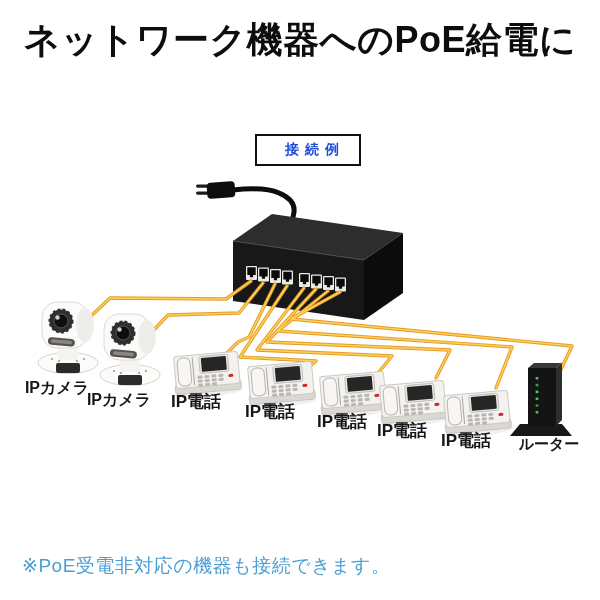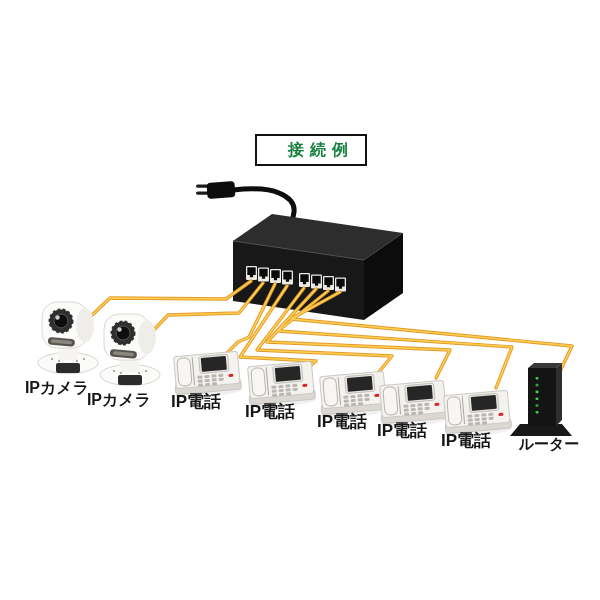--- a/index.html
+++ b/index.html
@@ -7,21 +7,21 @@
     position:relative;width:600px;height:600px;background:#ffffff;
     font-family:"Liberation Sans","DejaVu Sans",sans-serif;overflow:hidden;
   }
   .title{
     position:absolute;top:16px;left:0;width:600px;text-align:center;
     font-size:36px;font-weight:900;color:#0d0d0d;letter-spacing:0.5px;white-space:nowrap;
   }
   .example-box{
     position:absolute;left:255px;top:134px;width:88px;height:28px;
     border:2.5px solid #111;background:#fff;display:flex;align-items:center;justify-content:center;
-    font-size:16px;font-weight:800;color:#15803d;letter-spacing:6px;padding-left:20px;
+    font-size:14px;font-weight:800;color:#1d4ed8;letter-spacing:6px;padding-left:14px;
   }
   .diagram-svg{position:absolute;left:0;top:0;width:600px;height:600px;}
   .device-label{
     position:absolute;transform:translateX(-50%);white-space:nowrap;
     font-weight:800;color:#161616;
   }
   .lbl-cam{font-size:16px;}
   .lbl-phone{font-size:17px;}
   .lbl-router{font-size:15px;}
   .note{
@@ -30,20 +30,21 @@
   }
   .cable-o{fill:none;stroke:#e39a2b;stroke-width:3.4;stroke-linejoin:round;stroke-linecap:round;}
   .cable-i{fill:none;stroke:#ffd052;stroke-width:1.5;stroke-linejoin:round;stroke-linecap:round;}
   .cord{fill:none;stroke:#0d0d0d;stroke-width:5;stroke-linecap:round;}
 </style>
 </head>
 <body>
 
 <div class="stage">
 
+  <div class="title">ネットワーク機器へのPoE給電に</div>
 
   <div class="example-box">
     <span>接続例</span>
   </div>
 
   <svg class="diagram-svg" viewBox="0 0 600 600">
 
     <g>
       <rect x="196" y="184.5" width="13" height="3.2" rx="1.6" fill="#1c1c1c"></rect>
       <rect x="196" y="191.5" width="13" height="3.2" rx="1.6" fill="#1c1c1c"></rect>
@@ -181,13 +182,14 @@
 
   <div class="device-label lbl-cam" style="left:57px;top:378px">IPカメラ</div>
   <div class="device-label lbl-cam" style="left:119px;top:390px">IPカメラ</div>
   <div class="device-label lbl-phone" style="left:196px;top:390px">IP電話</div>
   <div class="device-label lbl-phone" style="left:270px;top:400px">IP電話</div>
   <div class="device-label lbl-phone" style="left:342px;top:410px">IP電話</div>
   <div class="device-label lbl-phone" style="left:402px;top:419px">IP電話</div>
   <div class="device-label lbl-phone" style="left:466px;top:429px">IP電話</div>
   <div class="device-label lbl-router" style="left:549px;top:435px">ルーター</div>
 
+  <div class="note">※PoE受電非対応の機器も接続できます。</div>
 </div>
 
 </body></html>

